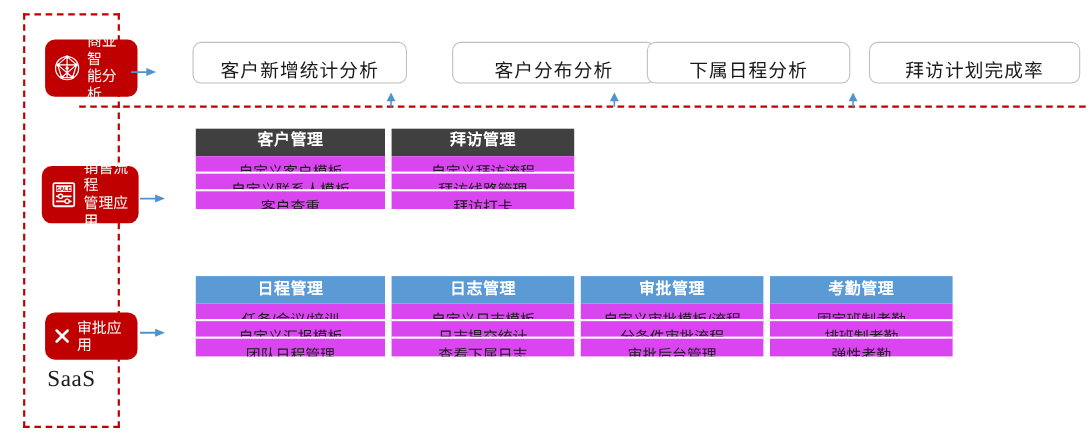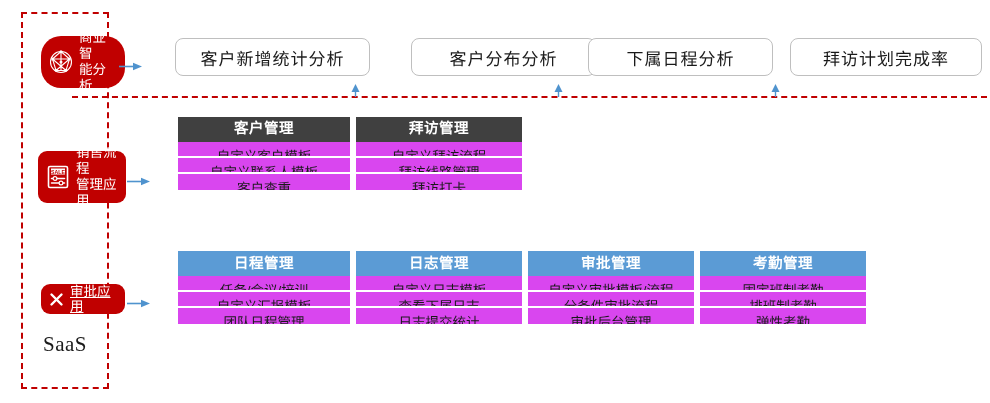--- a/index.html
+++ b/index.html
@@ -76,23 +76,23 @@
     justify-content: center;
   }
   .app-chip .chip-label {
     font-size: 13.5px;
     line-height: 16px;
     font-weight: 400;
     white-space: pre-line;
     text-align: left;
   }
 
-  #chip-bi   { left: 41px; top: 36px;  width: 84px; height: 52px; border-radius: 20px; }
+  #chip-bi   { left: 41px; top: 36px;  width: 84px; height: 52px; }
   #chip-sale { left: 38px; top: 151px; width: 88px; height: 52px; }
-  #chip-appr { left: 41px; top: 284px; width: 84px; height: 30px; text-decoration: underline; }
+  #chip-appr { left: 41px; top: 284px; width: 84px; height: 43px; }
 
   #chip-appr .chip-icon { width: 17px; height: 17px; margin-right: 5px; }
   #chip-appr .chip-label { font-size: 13.5px; line-height: 15px; }
 
   
   .arrow-right {
     position: absolute;
     height: 9px;
     display: block;
   }
@@ -108,21 +108,21 @@
     position: absolute;
     top: 38px;
     height: 38px;
     border: 1px solid #bfbfbf;
     border-radius: 8px;
     background: #ffffff;
     color: #1a1a1a;
     font-family: "Liberation Serif", "DejaVu Serif", serif;
     font-size: 17px;
     display: flex;
-    align-items: center;
+    align-items: flex-end;
     justify-content: center;
     box-sizing: border-box;
     letter-spacing: 1px;
   }
 
   
   .module {
     position: absolute;
     box-sizing: border-box;
   }
@@ -285,22 +285,22 @@
   <div class="module blue" style="left:178px; top:251px; width:172px;">
     <div class="mod-head">日程管理</div>
     <div class="mod-row">任务/会议/培训</div>
     <div class="mod-row">自定义汇报模板</div>
     <div class="mod-row">团队日程管理</div>
   </div>
 
   <div class="module blue" style="left:356px; top:251px; width:166px;">
     <div class="mod-head">日志管理</div>
     <div class="mod-row">自定义日志模板</div>
+    <div class="mod-row">日志提交统计</div>
     <div class="mod-row">查看下属日志</div>
-    <div class="mod-row">日志提交统计</div>
   </div>
 
   <div class="module blue" style="left:528px; top:251px; width:166px;border-radius:29px;">
     <div class="mod-head">审批管理</div>
     <div class="mod-row">自定义审批模板/流程</div>
     <div class="mod-row">分条件审批流程</div>
     <div class="mod-row">审批后台管理</div>
   </div>
 
   <div class="module blue" style="left:700px; top:251px; width:166px;">

